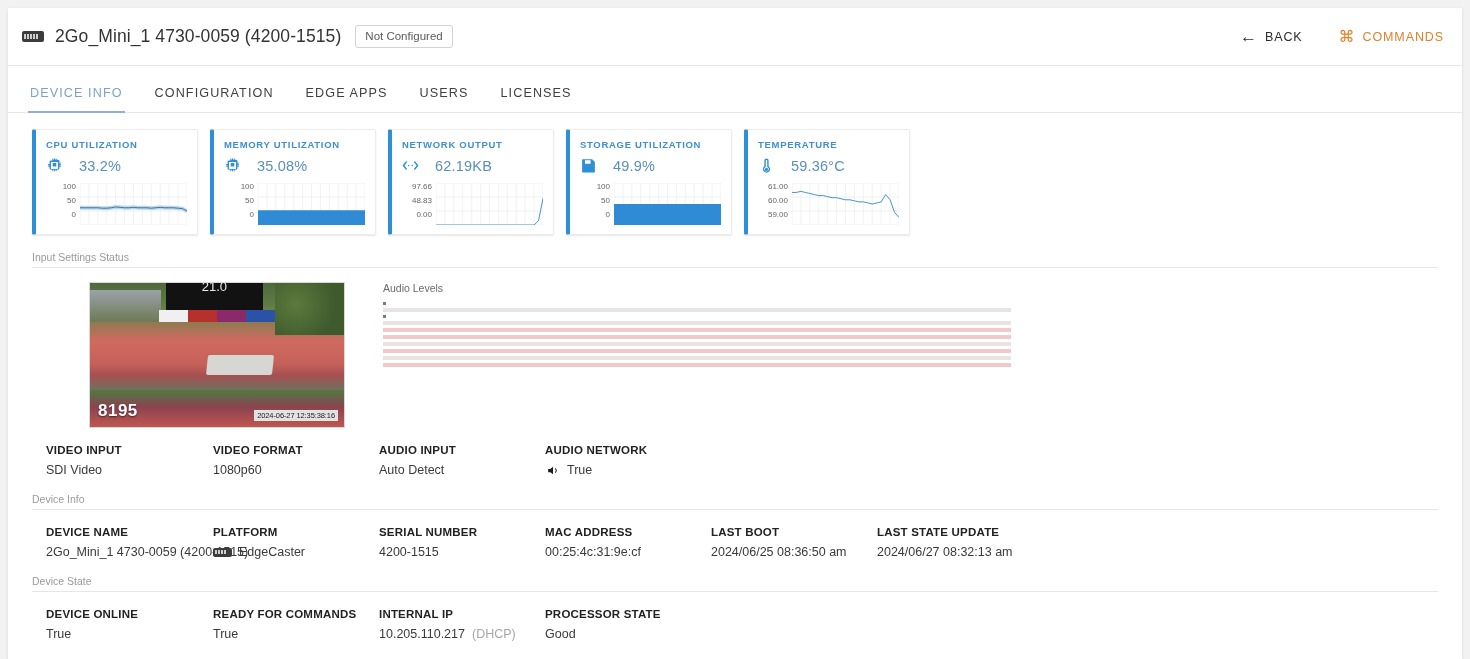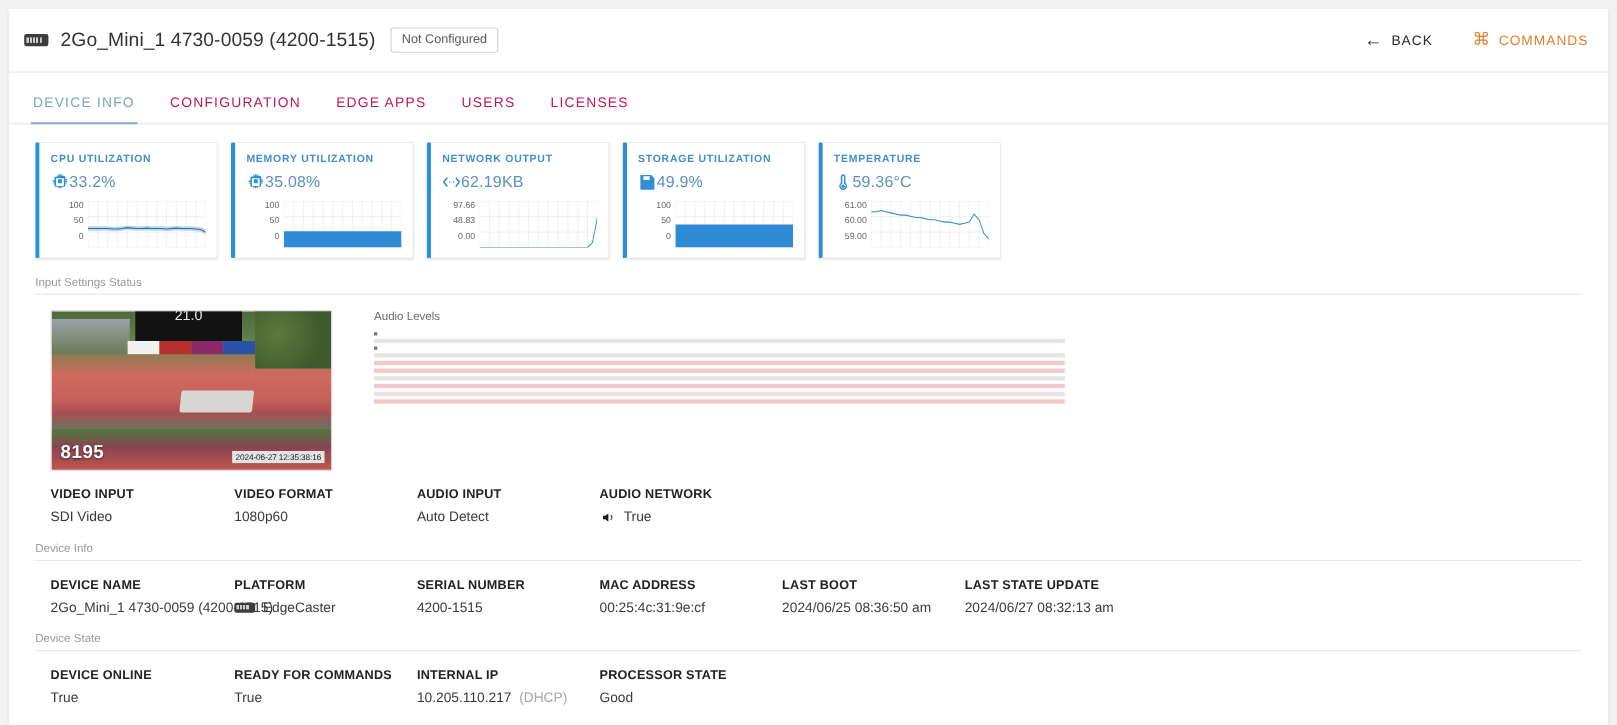--- a/index.html
+++ b/index.html
@@ -29,51 +29,51 @@
              letter-spacing: .9px; font-weight: 500; cursor: pointer; white-space: nowrap; }
   .hdr-btn.back { color: #2b2b2b; margin-right: 36px; }
   .hdr-btn.cmd  { color: #e2822b; }
   .arrow-icon { font-size: 17px; line-height: 1; }
   .cmd-icon { font-size: 16px; line-height: 1; }
 
   
   .tabs { height: 47px; display: flex; align-items: flex-end; padding: 0 0 0 6px;
           border-bottom: 1px solid #e8e8e8; }
   .tab { padding: 0 16px 12px; font-size: 12.6px; letter-spacing: 1.1px;
-         color: #be185d; cursor: pointer; position: relative; font-weight: 500; }
+         color: #404040; cursor: pointer; position: relative; font-weight: 500; }
   .tab.active { color: #7ea3c9; }
   .tab.active::after { content:""; position:absolute; left:14px; right:14px; bottom:-1px;
                        height:2px; background:#8fb0d3; }
 
   
   .cards { display: flex; gap: 12px; padding: 16px 0 0 24px; }
   .card { width: 166px; height: 106px; background: #fff; border: 1px solid #ececec;
           border-left: 4px solid #2f8fd6; border-radius: 2px;
           box-shadow: 0 1px 2px rgba(0,0,0,.10); padding: 9px 10px 8px 10px; position: relative; }
   .card-title { font-size: 9.5px; font-weight: 700; letter-spacing: .7px; color: #3f8fd0; }
-  .card-val-row { display: flex; align-items: center; gap: 0; margin-top: 7px; }
+  .card-val-row { display: flex; align-items: center; gap: 16px; margin-top: 7px; }
   .card-icon { width: 17px; height: 17px; flex: none; color: #2f8fd6; }
   .card-val { font-size: 14.5px; color: #5a8fbe; letter-spacing: .2px; }
   .spark { margin-top: 9px; display: flex; align-items: flex-start; }
   .spark-axis { width: 34px; text-align: right; padding-right: 4px;
                 font-size: 8px; color: #666; line-height: 1; }
   .spark-axis div { height: 14px; }
   .spark-plot { flex: 1; height: 42px; position: relative; }
   .spark-plot svg { display: block; width: 100%; height: 100%; }
   .grid-line { stroke: #dfe4e8; stroke-width: .5; }
 
   
   .sec { margin: 16px 24px 0 24px; }
   .sec-label { font-size: 10.5px; color: #9a9a9a; padding-bottom: 4px; }
   .sec-rule { height: 1px; background: #e6e6e6; }
 
   
   .input-row { display: flex; padding: 14px 24px 0 38px; }
   .video-thumb { width: 256px; height: 146px; position: relative;
-                 border: 1px solid #d8d8d8; overflow: hidden; flex: none; }
+                 border: 1px solid #d8d8d8; overflow: hidden; flex: none; margin-left: 43px; }
   .vt-sky { position:absolute; inset:0; background:
       linear-gradient(180deg,#4e6a3c 0%, #5e7a45 14%, #6a8449 20%,
       #cf6a60 40%, #c6615a 56%, #a84f52 64%, #7a6a5c 72%, #6f7d52 84%, #c25a58 100%); }
   .vt-board { position:absolute; left:30%; top:0; width:38%; height:19%; background:#121212; }
   .vt-board-num { position:absolute; left:0; right:0; top:-4px; text-align:center;
                   color:#e8e8e8; font-size:13px; font-family:"Liberation Sans",sans-serif; }
   .vt-ads { position:absolute; left:27%; top:19%; width:46%; height:8%; display:flex; }
   .vt-ads i { flex:1; display:block; }
   .vt-ads i:nth-child(1){background:#f0f0f0;} .vt-ads i:nth-child(2){background:#b8302c;}
   .vt-ads i:nth-child(3){background:#8b2a6b;} .vt-ads i:nth-child(4){background:#2a53a8;}

